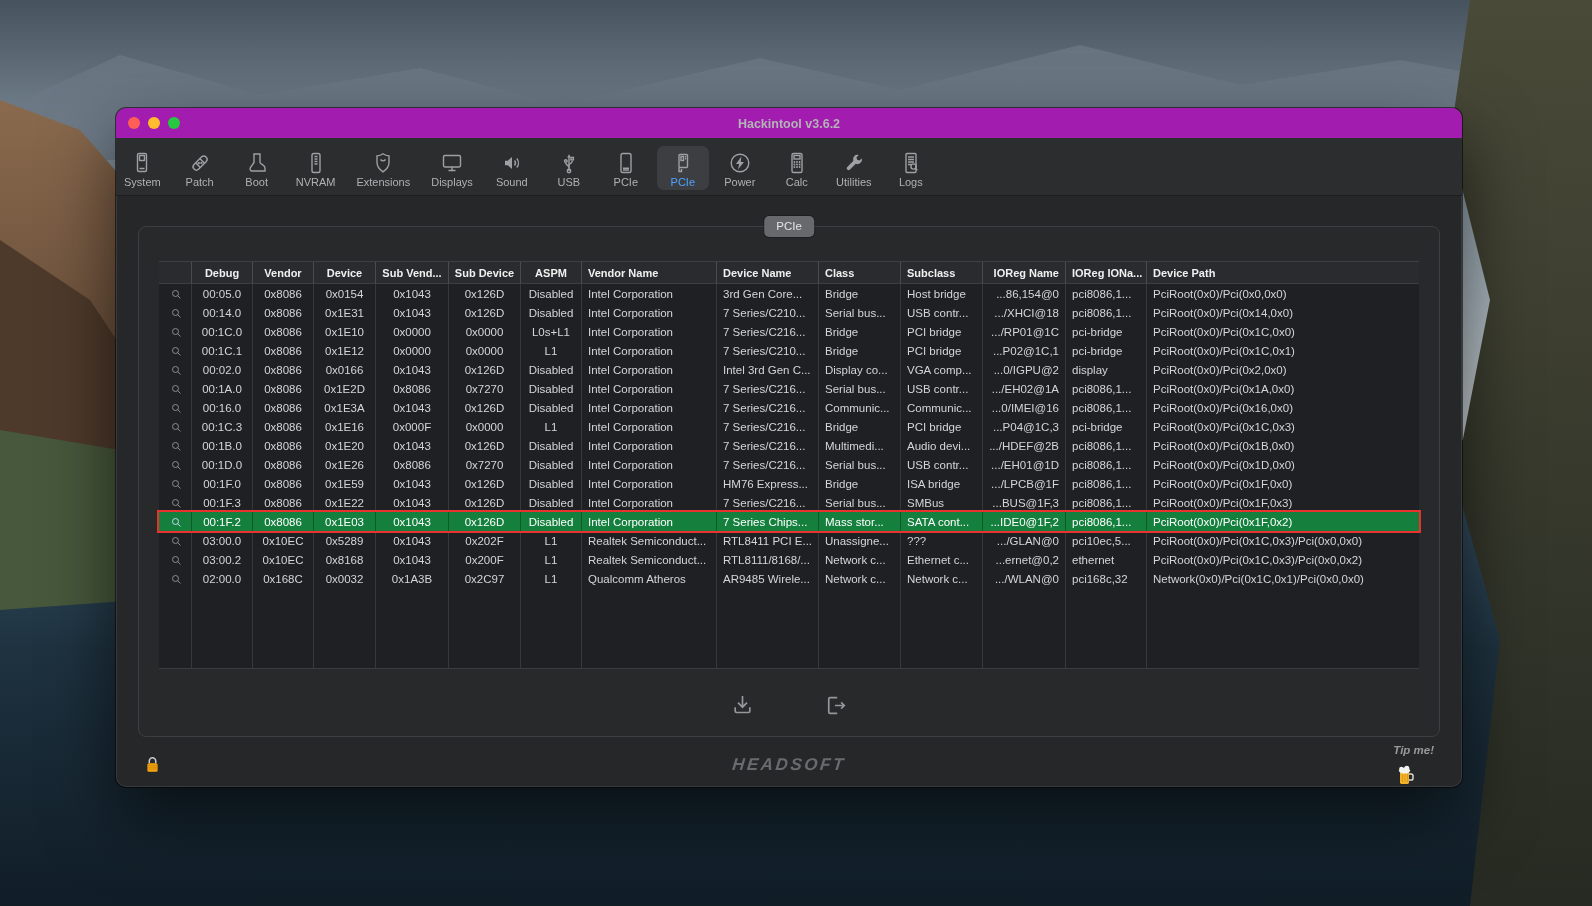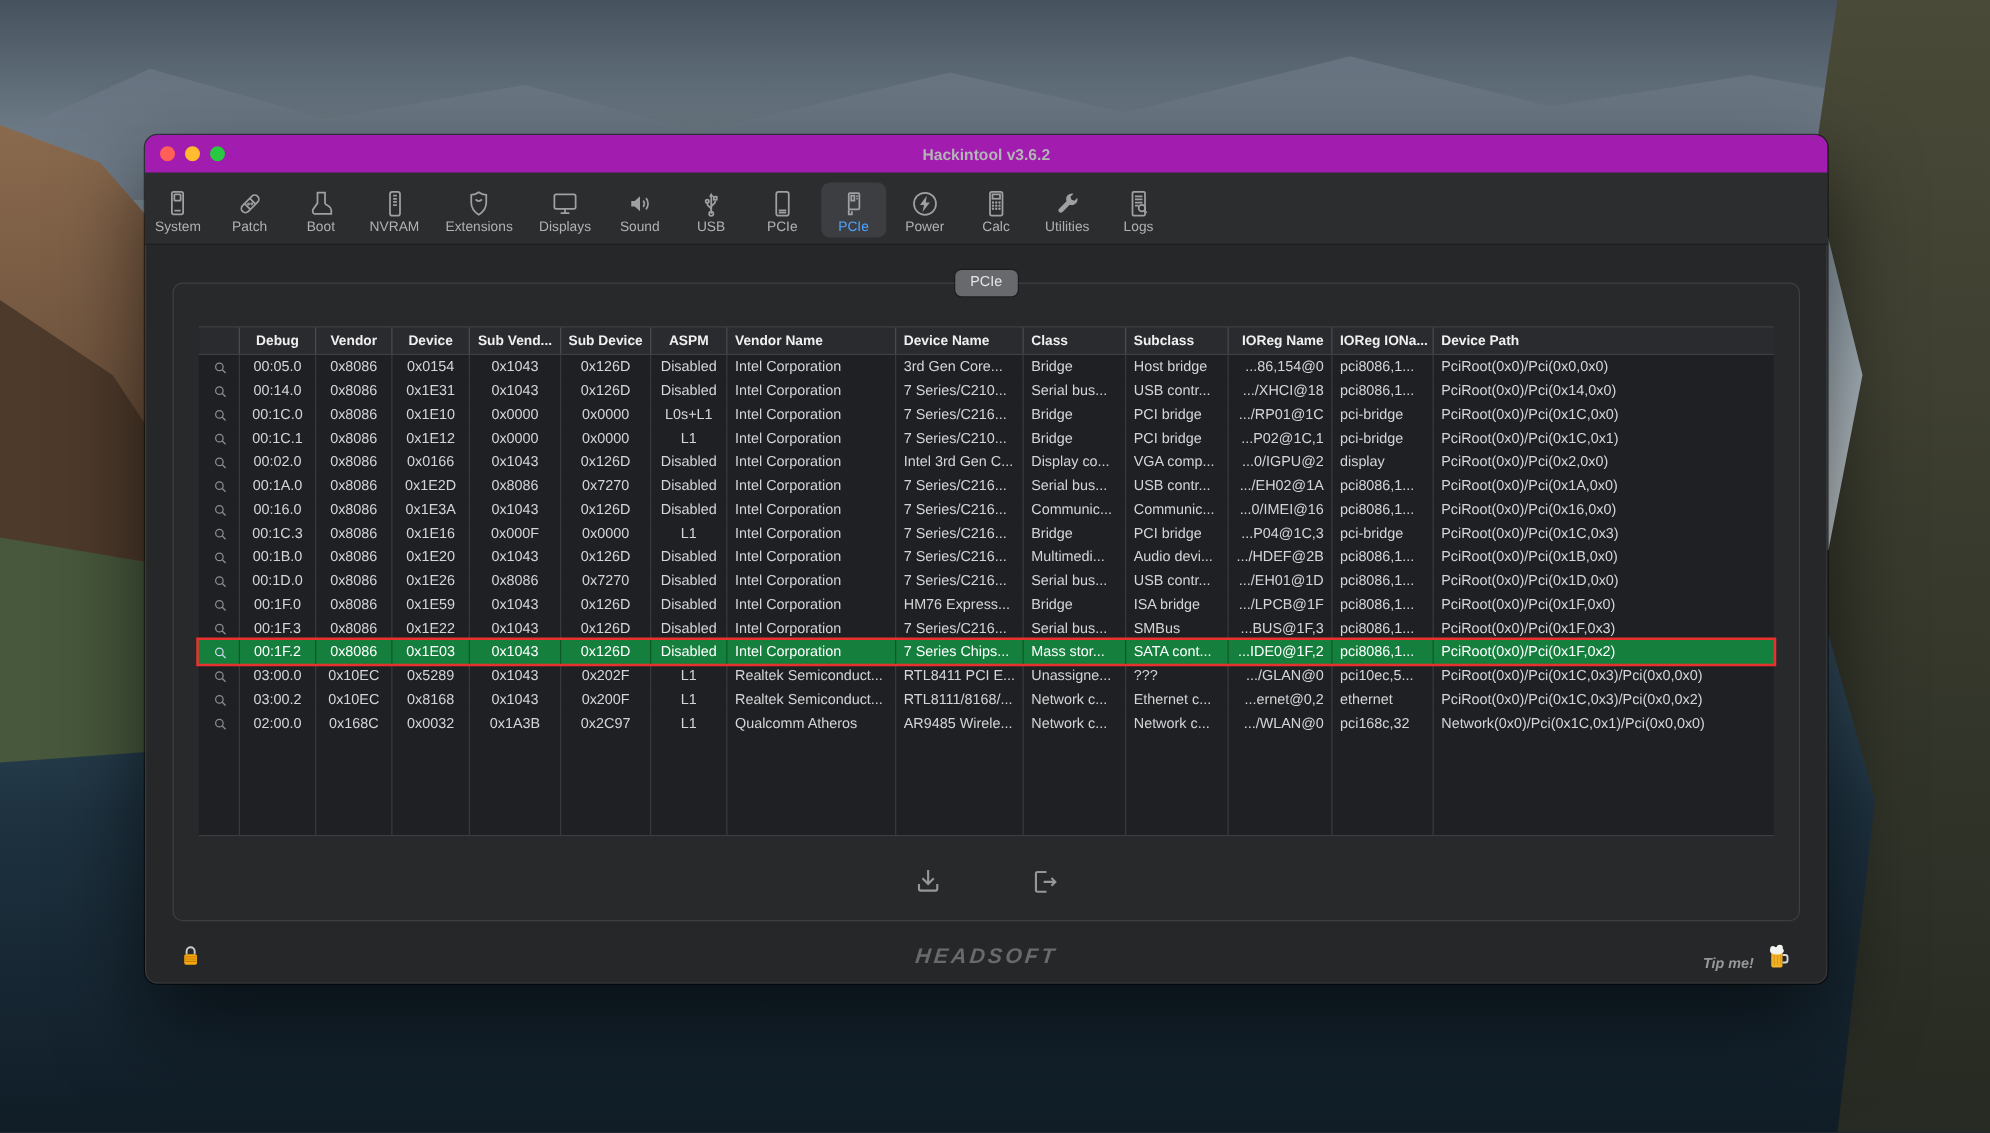--- a/index.html
+++ b/index.html
@@ -74,21 +74,21 @@
   
   .actions{height:72px;display:flex;align-items:center;justify-content:center;gap:58px;}
   .act-btn{background:none;border:none;padding:4px;cursor:pointer;display:flex;}
   .act-btn svg{width:27px;height:27px;stroke:#96979a;fill:none;stroke-width:1.5;}
   
   .footer{height:56px;display:flex;align-items:center;padding:0 28px;position:relative;}
   .brand{
     position:absolute;left:0;right:0;text-align:center;color:#696a6d;
     font-size:17px;font-weight:bold;font-style:italic;letter-spacing:2.5px;transform:skewX(-6deg);
   }
-  .tip{margin-left:auto;display:flex;align-items:flex-end;gap:7px;}
+  .tip{margin-left:auto;display:flex;align-items:flex-start;gap:7px;flex-direction:column;}
   .tip-label{color:#98999b;font-size:11.5px;font-weight:bold;font-style:italic;}
   .lock-btn,.beer-btn{background:none;border:none;padding:0;cursor:pointer;display:flex;}
 </style>
 </head>
 <body>
 
 <svg class="wallpaper" viewBox="0 0 1592 906" preserveAspectRatio="none">
   <defs>
     <linearGradient id="skyG" x1="0" y1="0" x2="0" y2="1">
       <stop offset="0" stop-color="#46535f"></stop>

